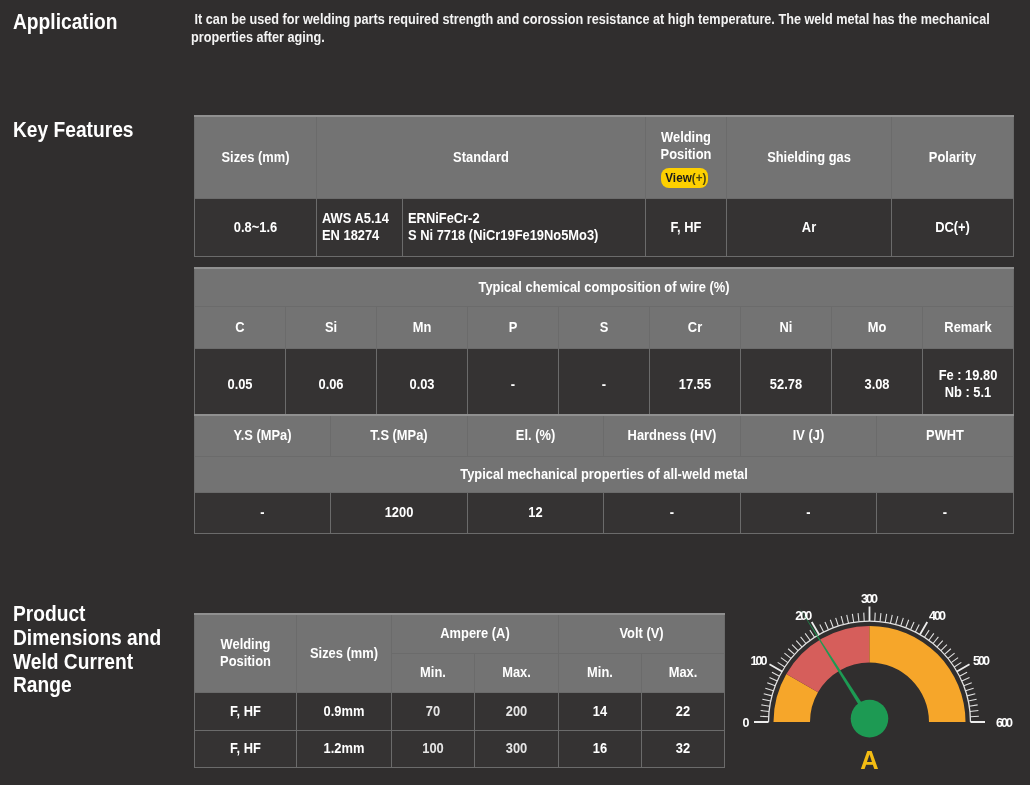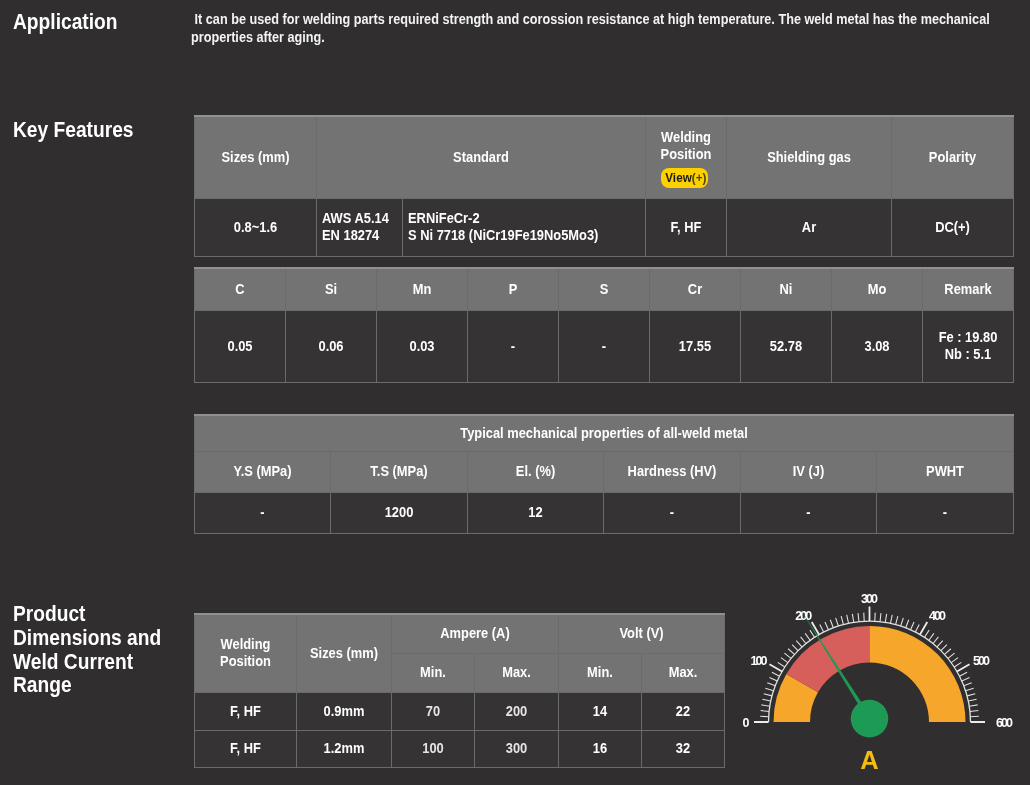--- a/index.html
+++ b/index.html
@@ -84,20 +84,25 @@
       <col style="width:91px">
       <col style="width:91px">
       <col style="width:91px">
       <col style="width:91px">
       <col style="width:91px">
       <col style="width:91px">
       <col style="width:91px">
       <col style="width:91px">
     </colgroup>
     <tbody>
+      <tr class="thead" style="height:38px;">
+        <td colspan="9">
+          <div class="s">Typical chemical composition of wire&nbsp;(%)</div>
+        </td>
+      </tr>
     <tr class="thead" style="height:42px;">
       <td>
           <div class="s">C</div>
         </td>
         <td>
           <div class="s">Si</div>
         </td>
         <td>
           <div class="s">Mn</div>
         </td>
@@ -155,45 +160,45 @@
   <table style="left:194px;top:414px;width:819px;">
     <colgroup>
       <col style="width:136px">
       <col style="width:137px">
       <col style="width:136px">
       <col style="width:137px">
       <col style="width:136px">
       <col style="width:137px">
     </colgroup>
     <tbody>
-      <tr class="thead" style="height:36px;">
+      <tr class="thead" style="height:41px;">
+      <td>
+          <div class="s">Y.S&nbsp;(MPa)</div>
+        </td>
+        <td>
+          <div class="s">T.S&nbsp;(MPa)</div>
+        </td>
+        <td>
+          <div class="s">El.&nbsp;(%)</div>
+        </td>
+        <td>
+          <div class="s">Hardness&nbsp;(HV)</div>
+        </td>
+        <td>
+          <div class="s">IV&nbsp;(J)</div>
+        </td>
+        <td>
+          <div class="s">PWHT</div>
+        </td>
+    </tr>
+    <tr class="thead" style="height:36px;">
         <td colspan="6">
           <div class="s">Typical mechanical properties of all-weld metal</div>
         </td>
       </tr>
-    <tr class="thead" style="height:41px;">
-      <td>
-          <div class="s">Y.S&nbsp;(MPa)</div>
-        </td>
-        <td>
-          <div class="s">T.S&nbsp;(MPa)</div>
-        </td>
-        <td>
-          <div class="s">El.&nbsp;(%)</div>
-        </td>
-        <td>
-          <div class="s">Hardness&nbsp;(HV)</div>
-        </td>
-        <td>
-          <div class="s">IV&nbsp;(J)</div>
-        </td>
-        <td>
-          <div class="s">PWHT</div>
-        </td>
-    </tr>
     <tr class="tbody" style="height:41px;">
       <td>
           <div class="s">-</div>
         </td>
         <td>
           <div class="s">1200</div>
         </td>
         <td>
           <div class="s">12</div>
         </td>

